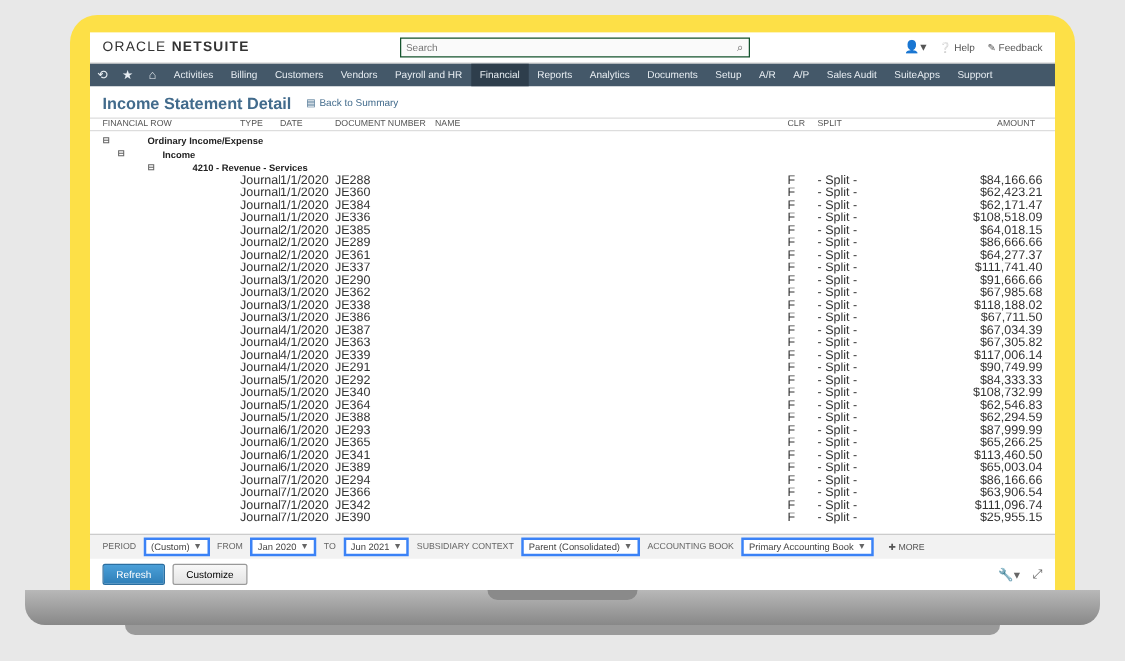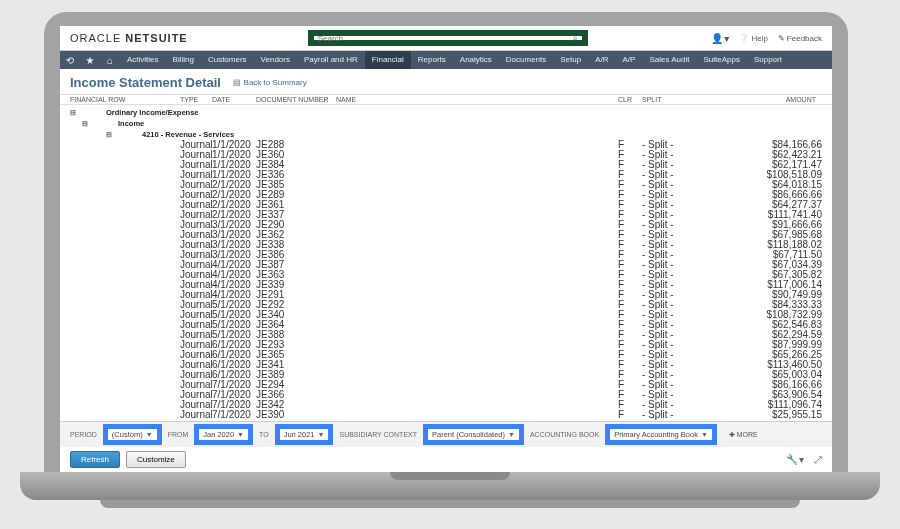--- a/index.html
+++ b/index.html
@@ -7,24 +7,24 @@
     font-family: Arial, Helvetica, sans-serif;
     background: #e8e8e8;
     width: 900px;
     height: 529px;
     position: relative;
     overflow: hidden;
   }
   .laptop-frame {
     position: absolute;
     top: 12px;
-    left: 44px;
+    left: 56px;
     width: 804px;
     height: 460px;
-    background: #a3a3a3;
+    background: #fde047;
     border-radius: 22px 22px 0 0;
     padding: 14px 16px 0 16px;
   }
   .laptop-base {
     position: absolute;
     top: 472px;
     left: 20px;
     width: 860px;
     height: 28px;
     background: linear-gradient(180deg, #b8b8b8 0%, #888 100%);
@@ -64,21 +64,21 @@
     border-bottom: 1px solid #ccc;
     background:#fff;
   }
   .logo { font-size: 11px; letter-spacing:1px; color:#333;}
   .logo strong { font-weight:bold;}
   .search-wrap {
     margin-left: 120px;
     flex: 0 0 280px;
     display:flex;
     align-items:center;
-    border:6px solid #14532d;
+    border:1px solid #14532d;
     height:16px;
     padding:0 4px;
     background:#fafafa;
   }
   .search-wrap input {
     border:none;
     outline:none;
     background:transparent;
     font-size:8px;
     flex:1;
@@ -186,21 +186,21 @@
     border-top:1px solid #ccc;
     background:#f2f2f2;
     padding:2px 10px;
     display:flex;
     align-items:center;
     gap:6px;
     font-size:7.5px;
     color:#444;
   }
   .bottom-bar .sel {
-    border:5px solid #3b82f6;
+    border:2px solid #3b82f6;
     background:#fff;
     padding:1px 4px;
     display:flex;
     align-items:center;
     gap:3px;
     cursor:pointer;
   }
   .chev { font-size:7px; color:#666;}
   .bottom-label { color:#666; text-transform:uppercase; font-size:7px;}
   .action-bar {

